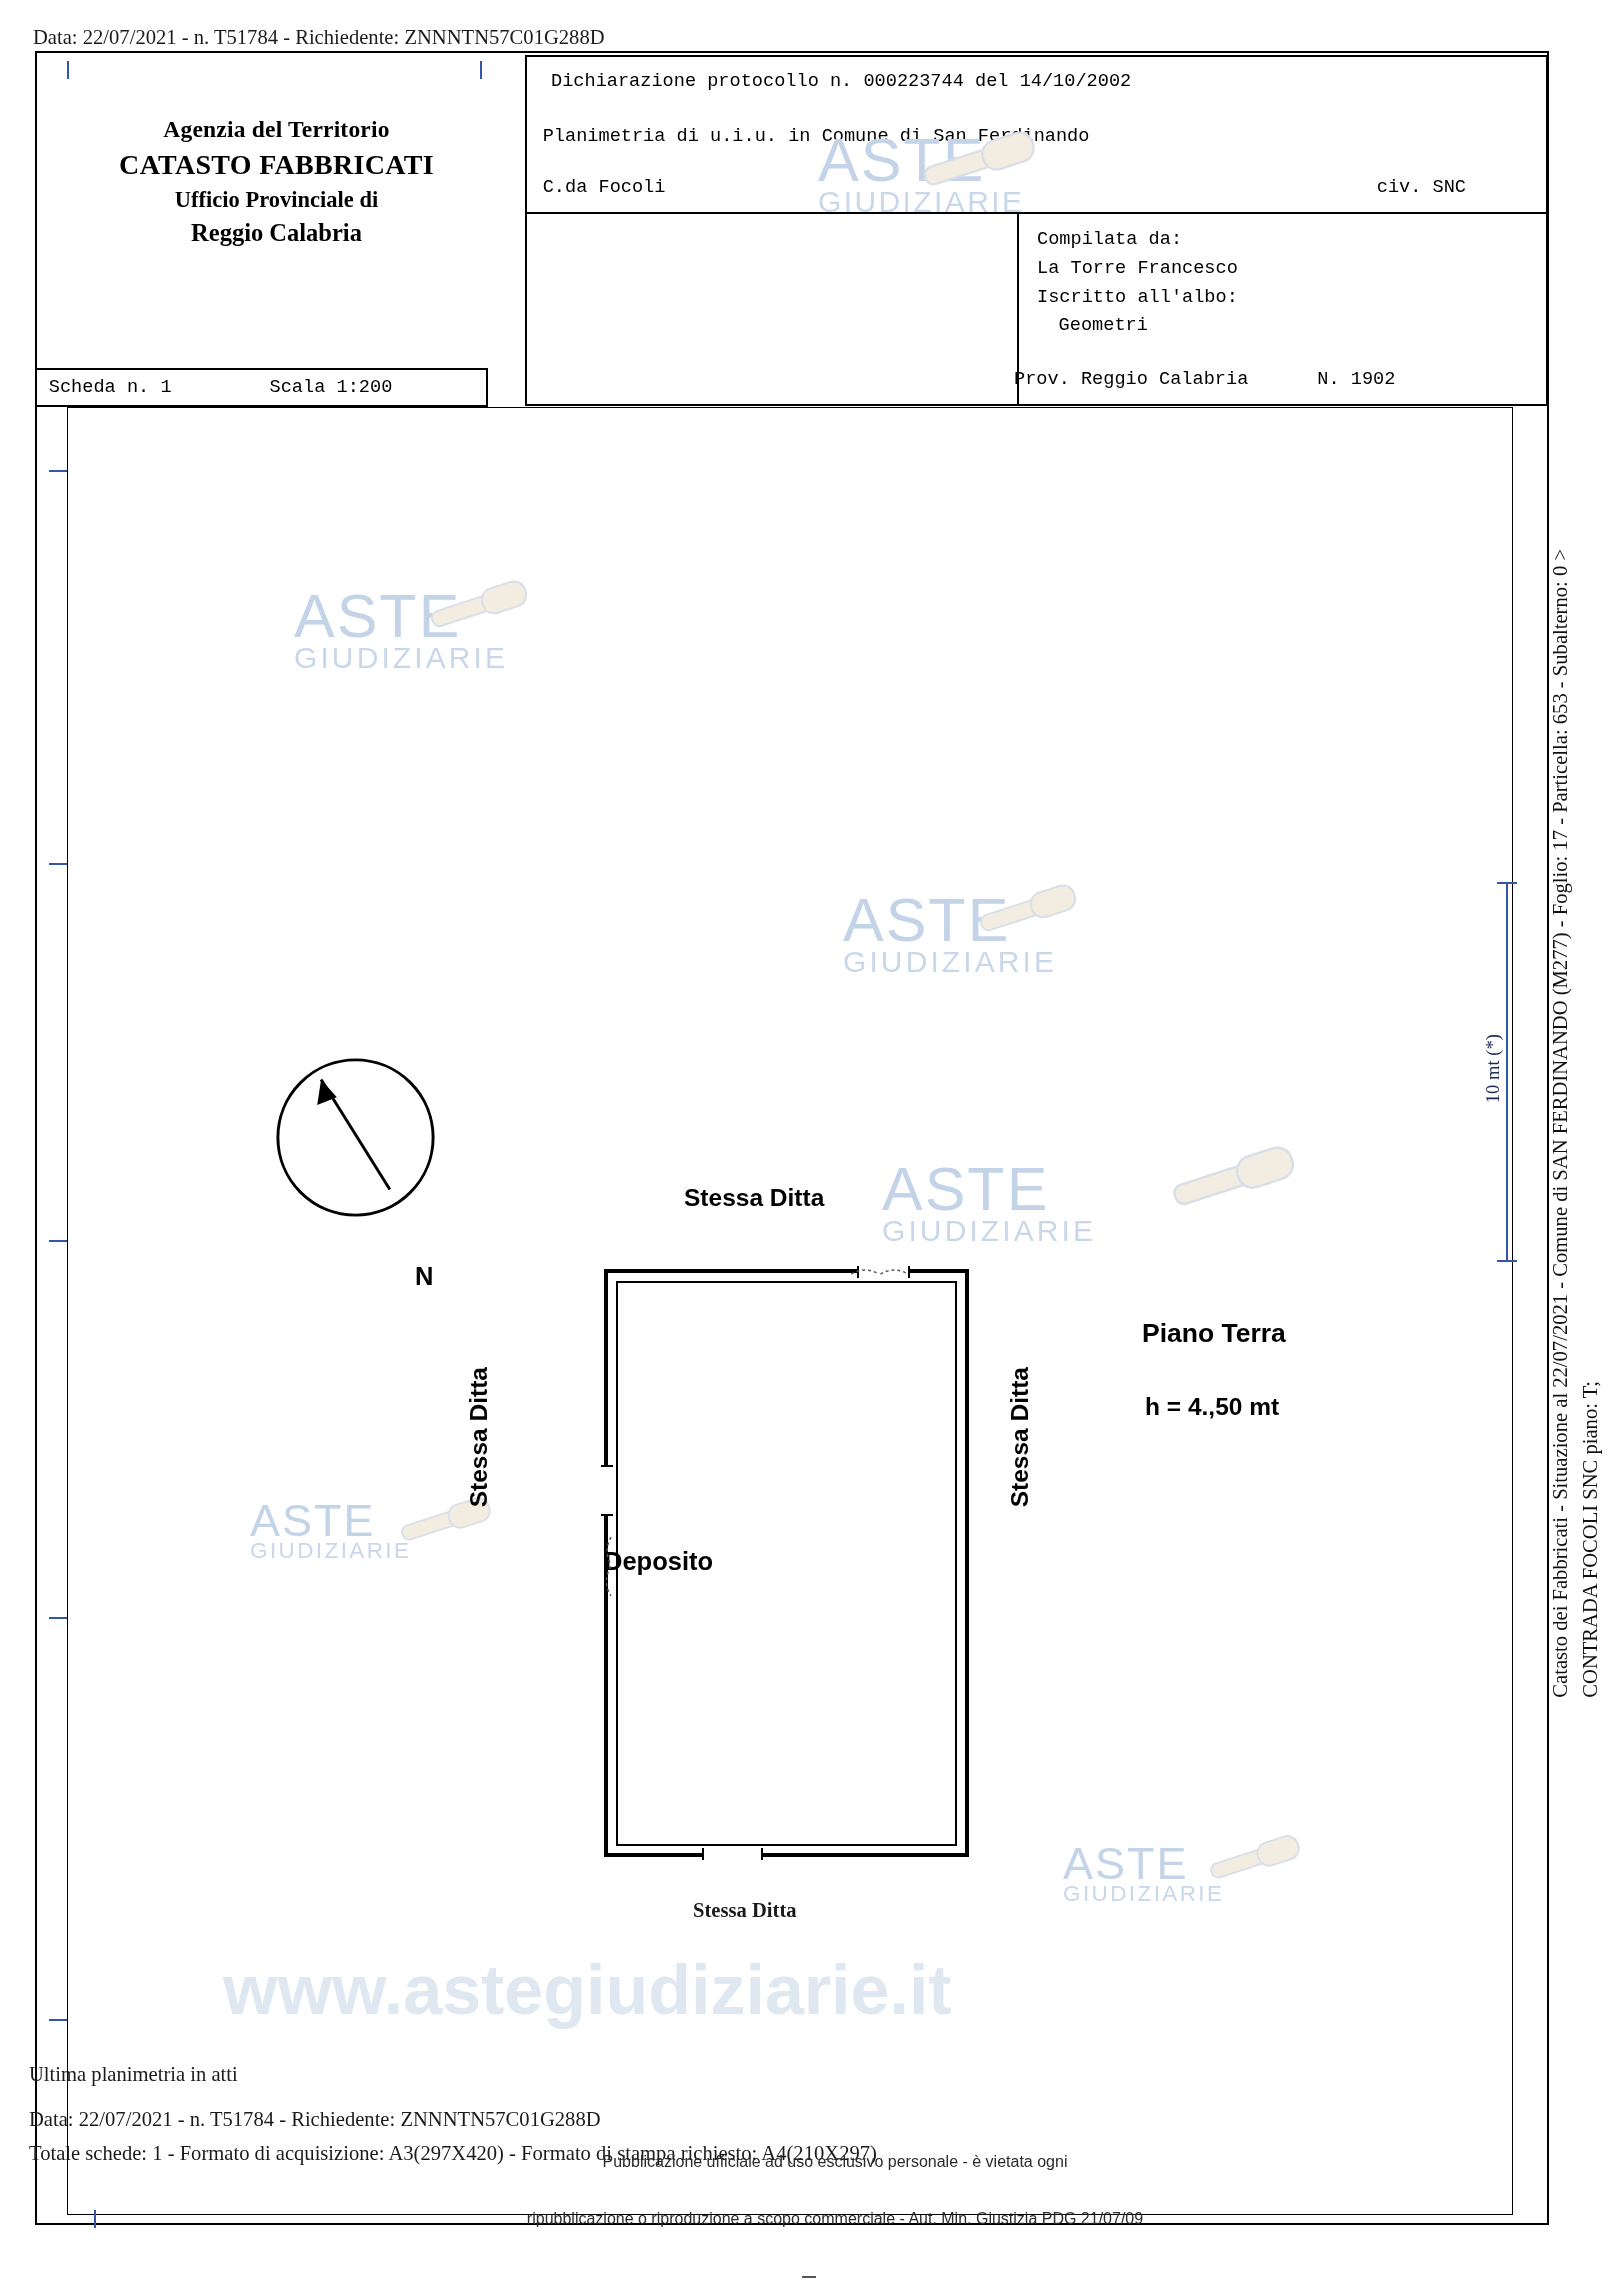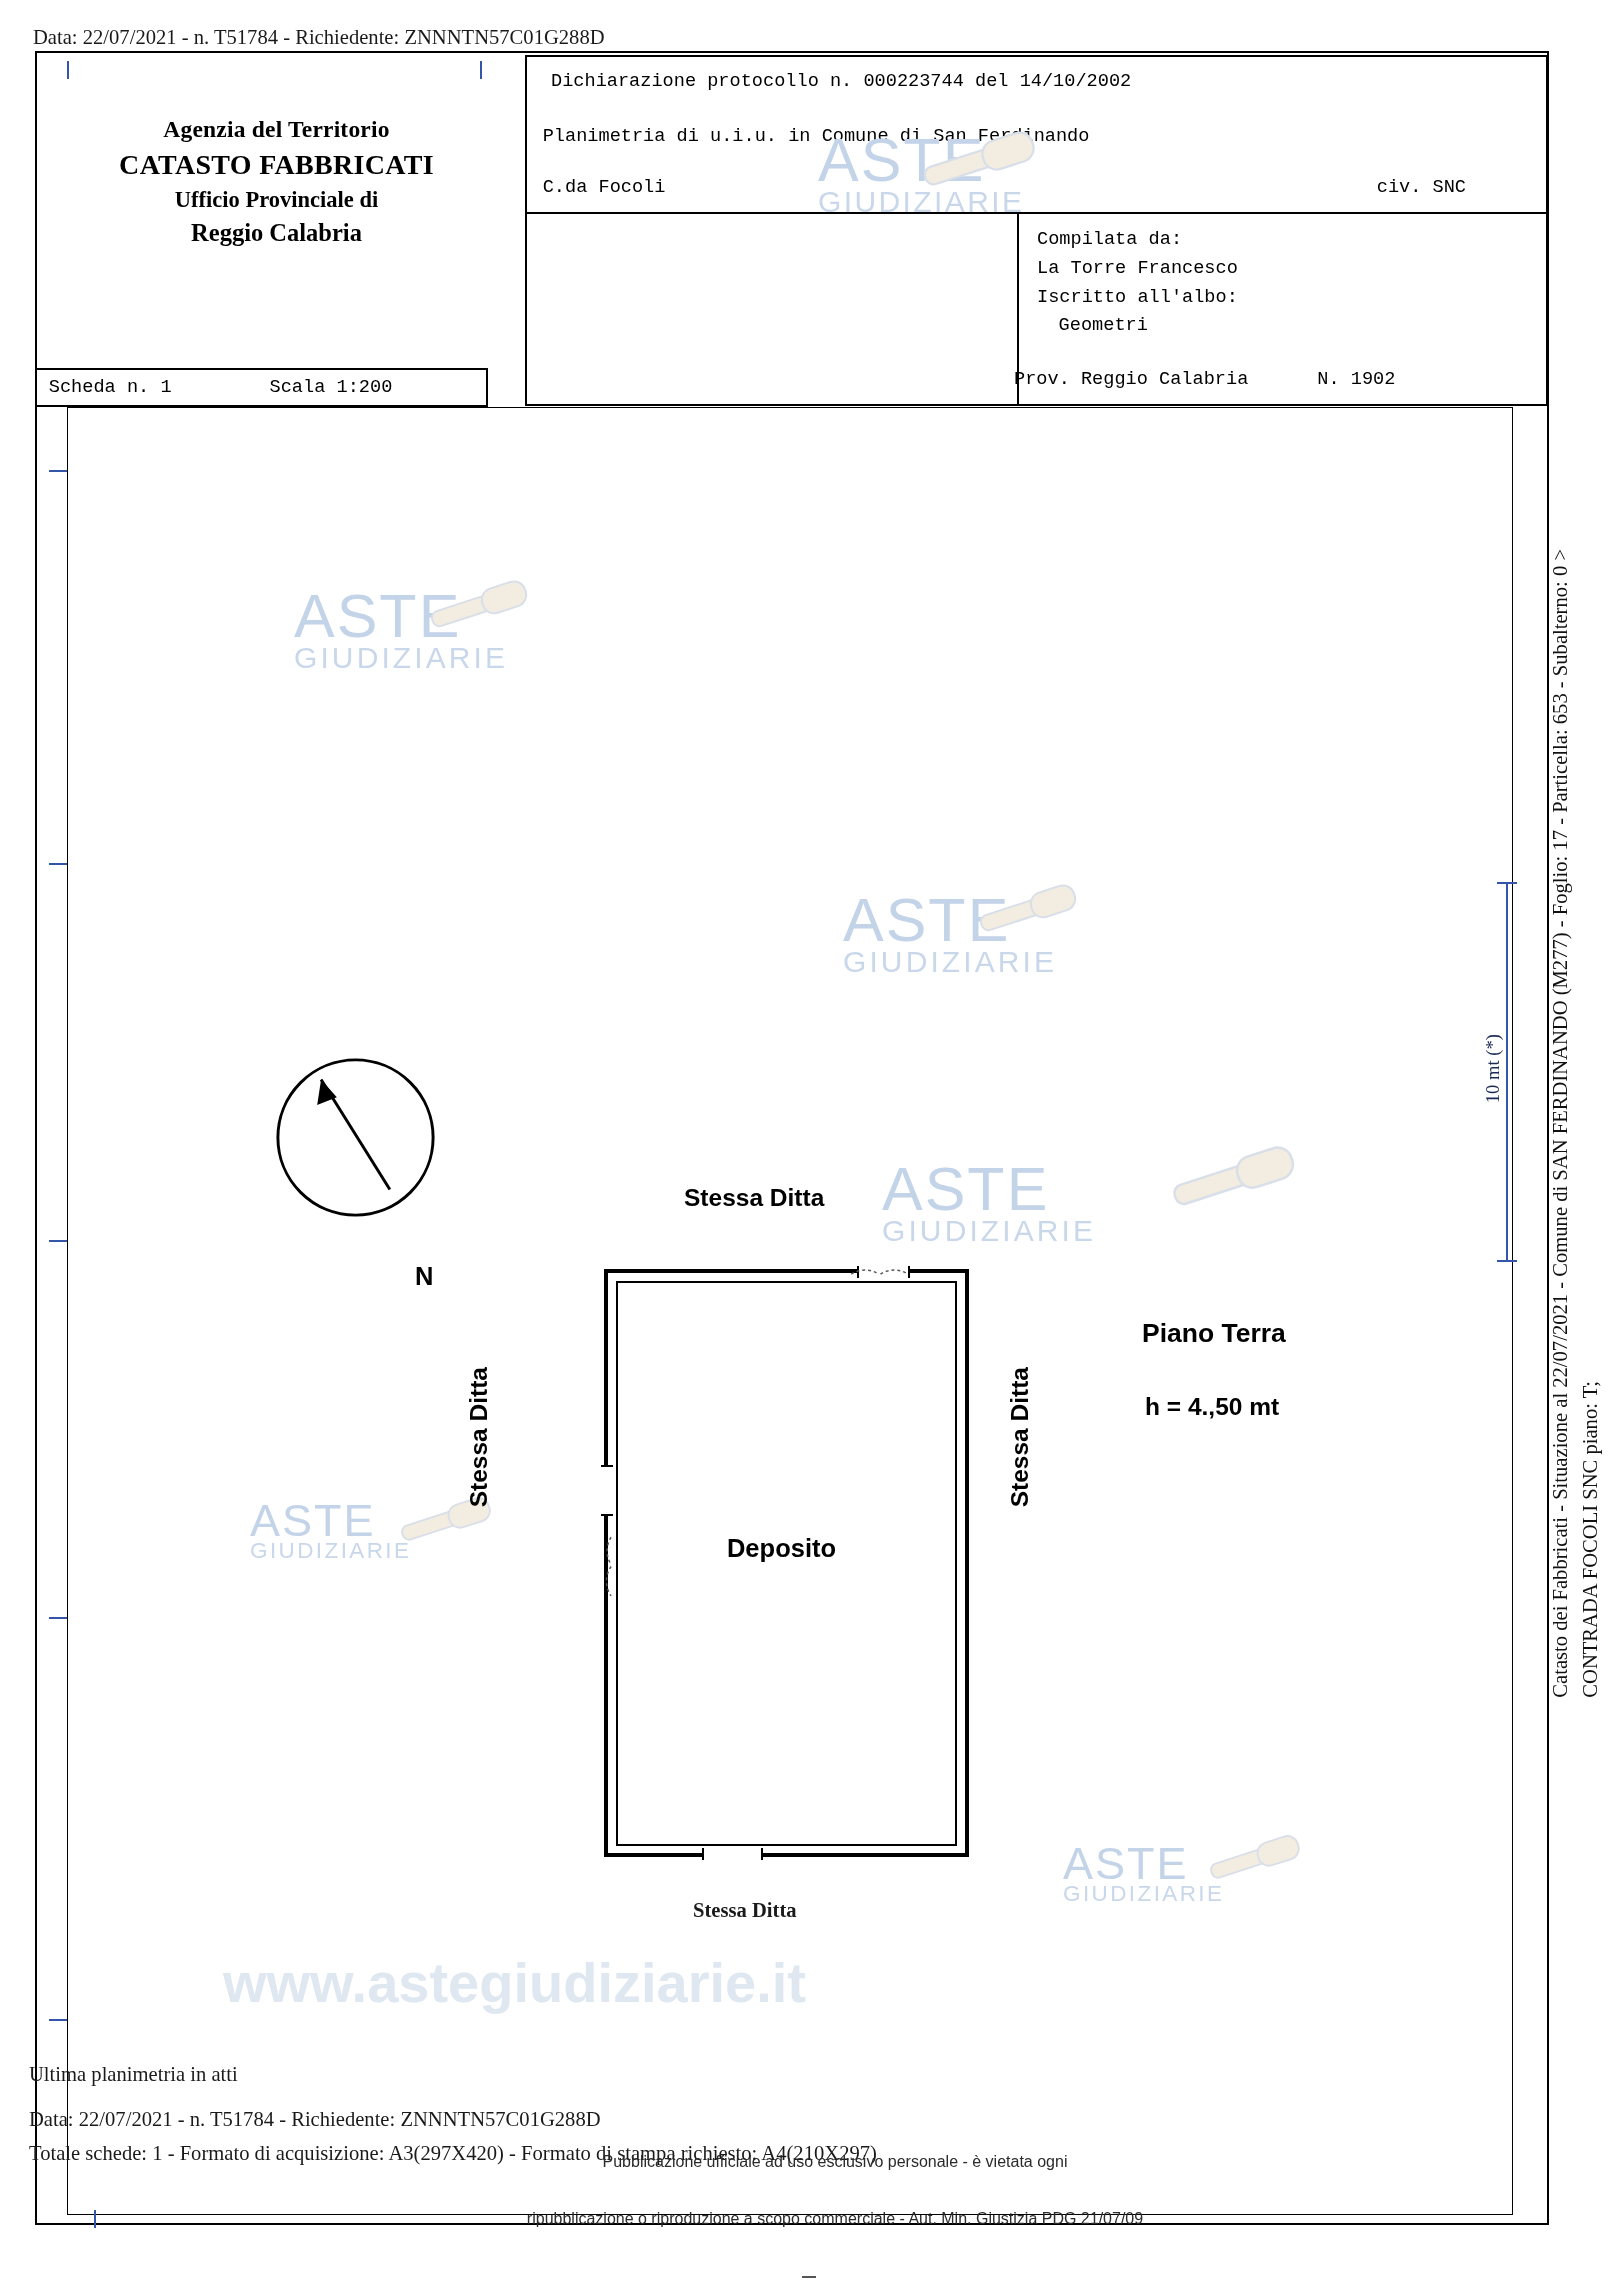--- a/index.html
+++ b/index.html
@@ -146,21 +146,21 @@
   .wm.small .t2 { font-size: 22.5px; letter-spacing: 2.4px; }
   .gavel {
     position: absolute;
     pointer-events: none;
   }
   .wm-url {
     position: absolute;
     left: 223px;
     top: 1950px;
     font-family: "Liberation Sans", sans-serif;
-    font-size: 56px;
+    font-size: 70px;
     font-weight: bold;
     color: #dfe7f1;
     letter-spacing: 0px;
     white-space: nowrap;
   }
 
   
   .compass {
     position: absolute;
     left: 272px;
@@ -194,23 +194,22 @@
   }
   .plan .wall-inner {
     position: absolute;
     left: 11.8px; top: 11.8px;
     width: 341px; height: 565px;
     border: 2px solid #000;
     box-sizing: border-box;
   }
   .plan .room-label {
     position: absolute;
-    left: 0; top: 265px;
+    left: 0; top: 278px;
     width: 355px;
-    text-align: center;
     font-family: "Liberation Sans", sans-serif;
     font-size: 25.5px;
     font-weight: bold;
   }
   .plan .door-gap-top {
     position: absolute;
     left: 253px; top: -2.9px;
     width: 53px; height: 11.8px;
     background: #fff;
     border-left: 2px solid #000;

